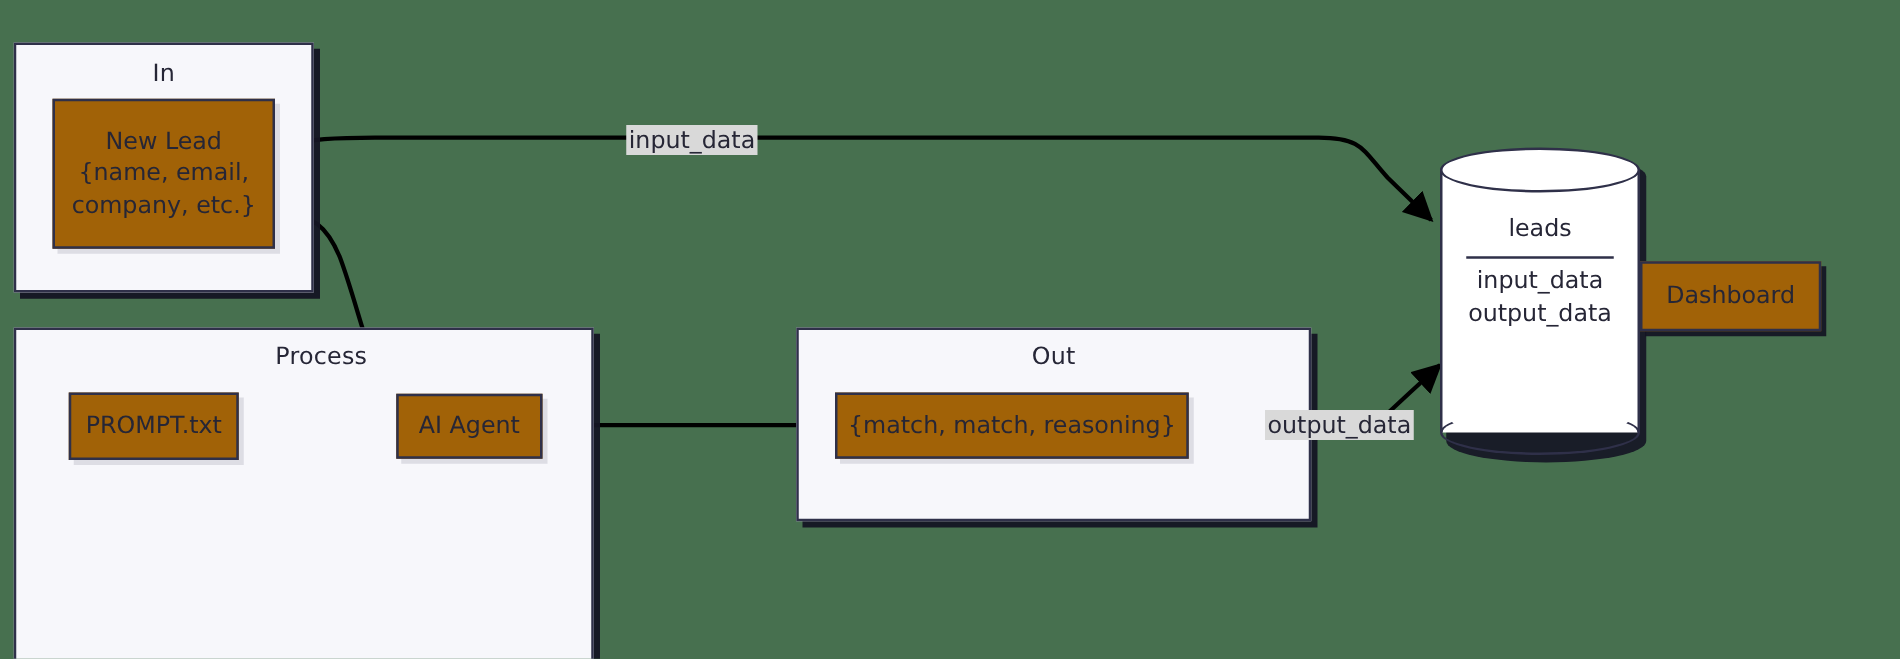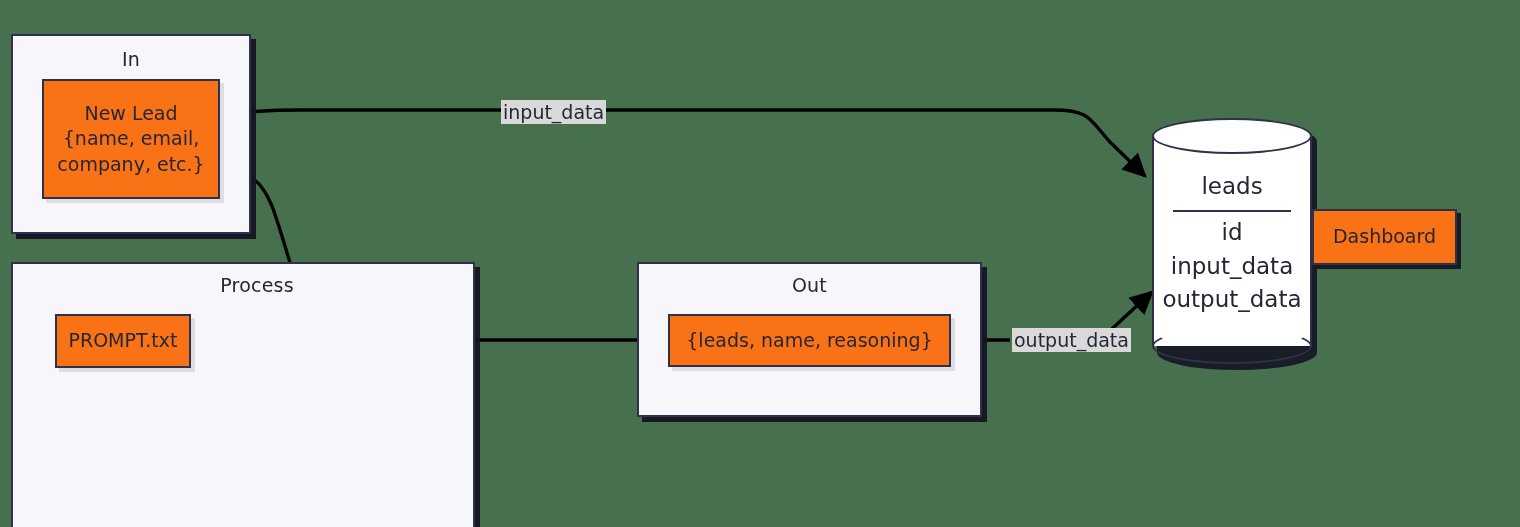--- a/index.html
+++ b/index.html
@@ -10,21 +10,21 @@
     overflow:hidden;
   }
   #stage{position:relative;width:1520px;height:527px;margin-top:24px;}
   svg#wires{position:absolute;left:0;top:0;width:1520px;height:527px;pointer-events:none;}
 
   
   .node{
     position:absolute;
     box-sizing:border-box;
     border:2px solid #2f3049;
-    background:#f97316;
+    background:#a16207;
     color:#262636;
     display:flex;
     align-items:center;
     justify-content:center;
     text-align:center;
     box-shadow:4px 4px 0 0 rgba(20,20,35,.92);
     z-index:3;
   }
   .cluster{
     position:absolute;
@@ -83,21 +83,21 @@
   .db .cap-top{top:0;}
   .db .cap-bot{bottom:0;background:transparent;border-top-color:transparent;}
   .db .shadow{
     position:absolute;left:5px;top:6px;width:100%;height:100%;
     border-radius:50% / 7%;
     background:rgba(20,20,35,.9);
     z-index:-1;
   }
   .db .db-text{
     position:absolute;left:0;right:0;top:52px;
-    text-align:center;color:#262636;font-size:23px;line-height:1.45;
+    text-align:center;color:#262636;font-size:19px;line-height:1.45;
   }
   .db .db-rule{
     width:118px;height:0;margin:7px auto 4px auto;
     border-top:2px solid #2f3049;
   }
 </style>
 </head>
 <body>
 
 <div id="stage">
@@ -136,40 +136,42 @@
 {name, email,
 company, etc.}</span>
   </div>
 
   <div class="cluster" style="left:11px;top:238px;width:464px;height:285px;">
     <div class="cluster-title" style="top:10px;padding-left:28px;">Process</div>
   </div>
   <div class="node inner lbl" style="left:55px;top:290px;width:136px;height:54px;">
     <span>PROMPT.txt</span>
   </div>
+  <div class="node inner lbl" style="left:317px;top:291px;width:117px;height:52px;">
+    <span>AI Agent</span>
+  </div>
 
-  <div class="cluster" style="left:637px;top:238px;width:345px;height:155px;padding-left:28px;">
+  <div class="cluster" style="left:637px;top:238px;width:412px;height:155px;padding-left:28px;">
     <div class="cluster-title" style="top:10px;">Out</div>
   </div>
   <div class="node inner lbl" style="left:668px;top:290px;width:283px;height:53px;">
-    <span>{leads, name, reasoning}</span>
+    <span>{match, match, reasoning}</span>
   </div>
 
   <div class="edge-label" style="left:501px;top:76px;">input_data</div>
   <div class="edge-label" style="left:1012px;top:304px;">output_data</div>
 
   <div class="db" style="left:1152px;top:94px;width:160px;height:246px;">
     <div class="shadow"></div>
     <div class="body"></div>
     <div class="cap-bot"></div>
     <div class="cap-top"></div>
     <div class="db-text">
       <div>leads</div>
       <div class="db-rule"></div>
-      <div>id</div>
       <div>input_data</div>
       <div>output_data</div>
     </div>
   </div>
 
   <div class="node lbl" style="left:1312px;top:185px;width:145px;height:56px;">
     <span>Dashboard</span>
   </div>
 
 </div>

